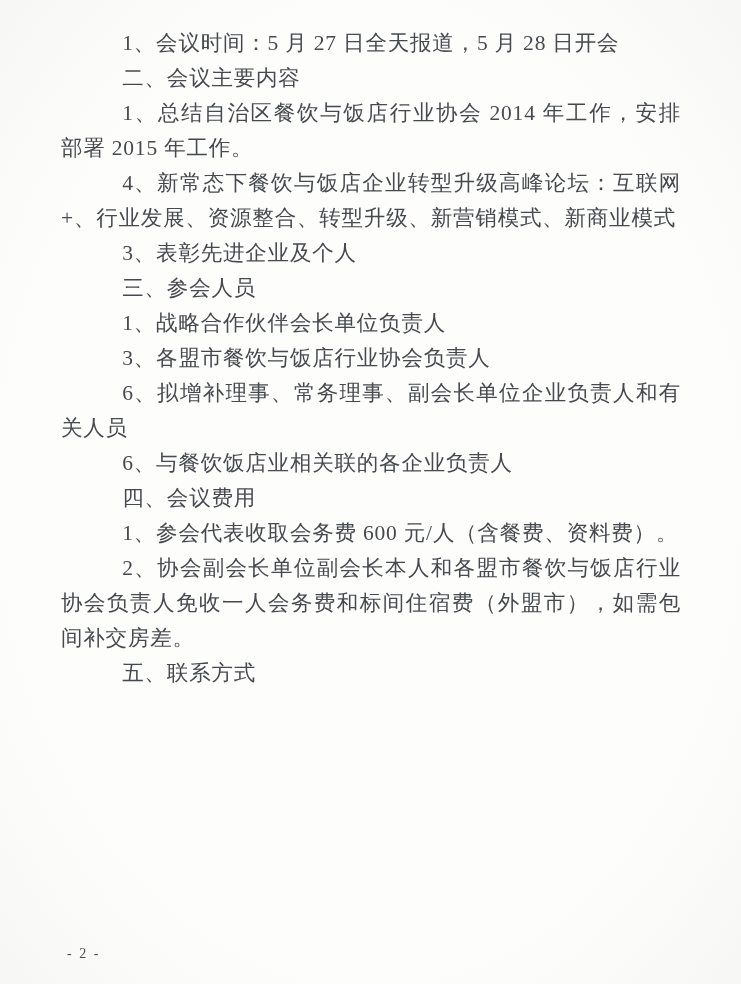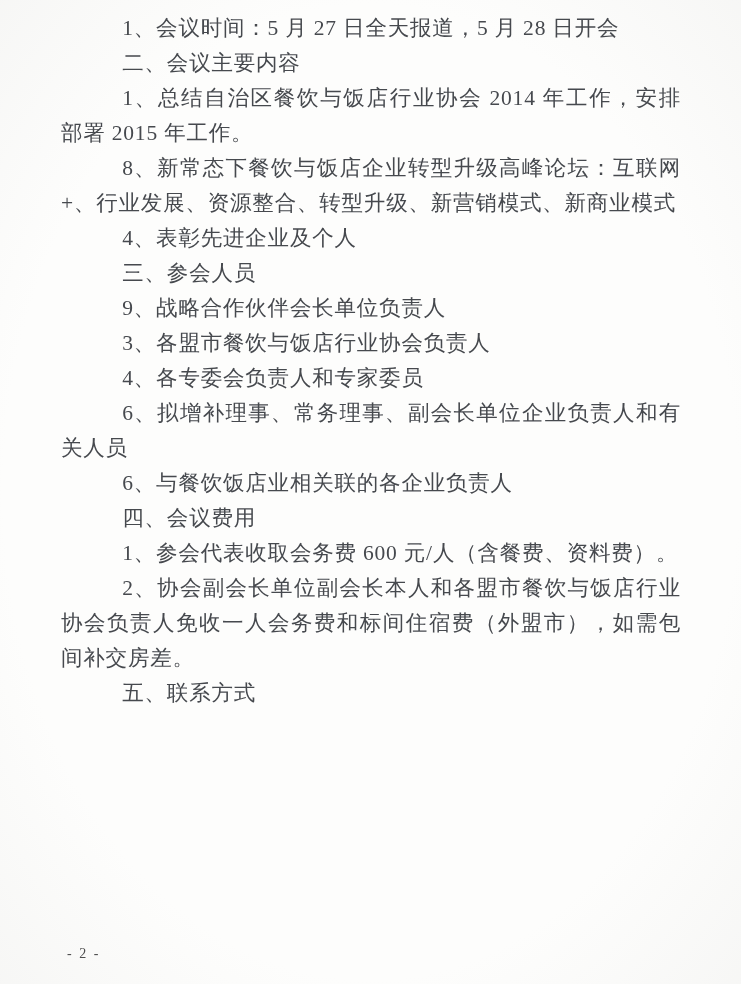--- a/index.html
+++ b/index.html
@@ -18,21 +18,21 @@
   .page {
     position: absolute;
     inset: 0;
     background:
       radial-gradient(ellipse at 50% 50%, rgba(255,255,255,0) 70%, rgba(235,235,233,0.35) 100%),
       #fdfdfc;
   }
   .content {
     position: absolute;
     left: 61px;
-    top: 11px;
+    top: 26px;
     width: 620px;
   }
   .para {
     margin: 0;
     font-size: 21.5px;
     line-height: 35px;
     letter-spacing: 0.8px;
     text-align: justify;
     text-indent: 2.85em;
     word-break: break-all;
@@ -47,26 +47,25 @@
   }
 </style>
 </head>
 <body>
 
 <div class="page">
   <div class="content">
     <p class="para">1、会议时间：5 月 27 日全天报道，5 月 28 日开会</p>
     <p class="para">二、会议主要内容</p>
     <p class="para">1、总结自治区餐饮与饭店行业协会 2014 年工作，安排部署 2015 年工作。</p>
-    <p class="para">8、新常态下餐饮与饭店企业转型升级高峰论坛：互联网+、行业发展、资源整合、转型升级、新营销模式、新商业模式</p>
-    <p class="para">4、表彰先进企业及个人</p>
+    <p class="para">4、新常态下餐饮与饭店企业转型升级高峰论坛：互联网+、行业发展、资源整合、转型升级、新营销模式、新商业模式</p>
+    <p class="para">3、表彰先进企业及个人</p>
     <p class="para">三、参会人员</p>
-    <p class="para">9、战略合作伙伴会长单位负责人</p>
+    <p class="para">1、战略合作伙伴会长单位负责人</p>
     <p class="para">3、各盟市餐饮与饭店行业协会负责人</p>
-    <p class="para">4、各专委会负责人和专家委员</p>
     <p class="para">6、拟增补理事、常务理事、副会长单位企业负责人和有关人员</p>
     <p class="para">6、与餐饮饭店业相关联的各企业负责人</p>
     <p class="para">四、会议费用</p>
     <p class="para">1、参会代表收取会务费 600 元/人（含餐费、资料费）。</p>
     <p class="para">2、协会副会长单位副会长本人和各盟市餐饮与饭店行业协会负责人免收一人会务费和标间住宿费（外盟市），如需包间补交房差。</p>
     <p class="para">五、联系方式</p>
   </div>
   <div class="page-number">- 2 -</div>
 </div>
 

